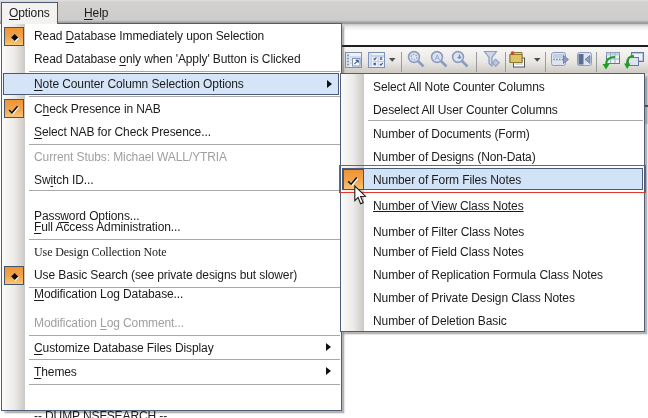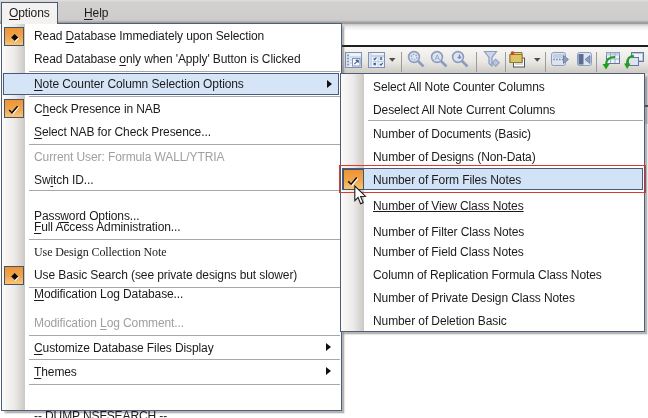--- a/index.html
+++ b/index.html
@@ -140,21 +140,21 @@
 <div class="mi" style="top:49px;">Read Database <u>o</u>nly when 'Apply' Button is Clicked</div>
 <div class="sep" style="top:71px;"></div>
 
 <div class="abs" style="left:3px;top:72.5px;width:336px;height:22px;box-sizing:border-box;background:#d6e4f8;border:1px solid #4a5a78;"></div>
 <div class="mi" style="top:73.5px;"><u>N</u>ote Counter Column Selection Options</div>
 <div class="arrow" style="left:326.5px;top:79.5px;"></div>
 <div class="sep" style="top:96px;"></div>
 <div class="mi" style="top:99px;">C<u>h</u>eck Presence in NAB</div>
 <div class="mi" style="top:122px;"><u>S</u>elect NAB for Check Presence...</div>
 <div class="sep" style="top:144px;"></div>
-<div class="mi gray" style="top:147px;">Current User: Formula WALL/YTRIA</div>
+<div class="mi gray" style="top:147px;">Current Stubs: Michael WALL/YTRIA</div>
 <div class="mi" style="top:170px;">Sw<u>i</u>tch ID...</div>
 <div class="sep" style="top:190px;"></div>
 <div class="mi" style="top:206px;text-align:center;">Pass<u>w</u>ord Options...</div>
 <div class="mi" style="top:217px;"><u>F</u>ull Access Administration...</div>
 <div class="sep" style="top:239px;"></div>
 <div class="mi" style="top:242px;font-family:Liberation Serif, serif;">Use Design Collection Note</div>
 <div class="mi" style="top:265px;">Use Basic Search (see private designs but slower)</div>
 <div class="sep" style="top:287px;"></div>
 <div class="mi" style="top:284px;"><u>M</u>odification Log Database...</div>
 <div class="mi gray" style="top:313px;">Modification <u>L</u>og Comment...</div>
@@ -179,37 +179,37 @@
 </div>
 <div class="obox" style="left:4px;top:265.5px;">
  <span style="position:absolute;left:8.2px;top:8.3px;width:5px;height:5px;background:#fff;transform:rotate(45deg);"></span>
  <span style="position:absolute;left:7px;top:7.1px;width:5.4px;height:5.4px;background:#0a0a0a;transform:rotate(45deg);"></span>
 </div>
 
 <div class="abs" style="left:340px;top:73px;width:305px;height:259px;box-sizing:border-box;background:#fff;border:1px solid #4f5e78;box-shadow:2.5px 2.5px 1.5px rgba(70,70,70,0.4);"></div>
 <div class="abs" style="left:341px;top:74px;width:23px;height:257px;background:linear-gradient(90deg,#fbfbfa 0%,#eceae8 55%,#cbc8c5 100%);"></div>
 
 <div class="smi" style="top:76.5px;">Select All Note Counter Columns</div>
-<div class="smi" style="top:99.5px;">Deselect All Note Current Columns</div>
+<div class="smi" style="top:99.5px;">Deselect All User Counter Columns</div>
 <div class="ssep" style="top:120px;"></div>
-<div class="smi" style="top:123.5px;">Number of Documents (Basic)</div>
+<div class="smi" style="top:123.5px;">Number of Documents (Form)</div>
 <div class="smi" style="top:146.5px;">Number of Designs (Non-Data)</div>
 
 <div class="abs" style="left:342px;top:168px;width:301px;height:22px;box-sizing:border-box;background:#d2e3f8;border:1px solid #4a5a78;"></div>
 <div class="smi" style="top:170px;">Number of Form Files Notes</div>
 <div class="abs" style="left:343px;top:169px;width:21px;height:21px;box-sizing:border-box;border:1.5px solid #44546a;background:linear-gradient(180deg,#ee9435 0%,#f2a54c 55%,#f9c677 100%);">
  <svg width="18" height="18" style="position:absolute;left:0;top:0;">
       <path d="M5.2 12.2 L8 15 L13.7 8.3" stroke="#ffffff" stroke-width="1.7" fill="none"></path>
       <path d="M4.3 11.4 L7.1 14.2 L12.8 7.5" stroke="#0a0a0a" stroke-width="1.5" fill="none"></path>
     </svg>
 </div>
 <div class="smi" style="top:195.5px;text-decoration:underline;">Number of View Class Notes</div>
 <div class="smi" style="top:222px;">Number of Filter Class Notes</div>
 <div class="smi" style="top:241.5px;">Number of Field Class Notes</div>
-<div class="smi" style="top:264.5px;">Column of Replication Formula Class Notes</div>
+<div class="smi" style="top:264.5px;">Number of Replication Formula Class Notes</div>
 <div class="smi" style="top:287.5px;">Number of Private Design Class Notes</div>
 <div class="smi" style="top:310.5px;">Number of Deletion Basic</div>
 
 <div class="abs" style="left:338.5px;top:164.6px;width:307.5px;height:28px;box-sizing:border-box;border:1.5px solid #e1372e;z-index:30;"></div>
 
 <svg class="abs" style="left:349px;top:185px;z-index:40;" width="22" height="24" viewBox="0 0 22 24">
 <polygon points="5.8,1 5.8,15.6 9.1,12.4 11.6,18.8 14.2,17.6 11.6,11.4 16.4,11.2" fill="#ffffff" stroke="#1a1a1a" stroke-width="1.1"></polygon>
 </svg>
 
 </body></html>

